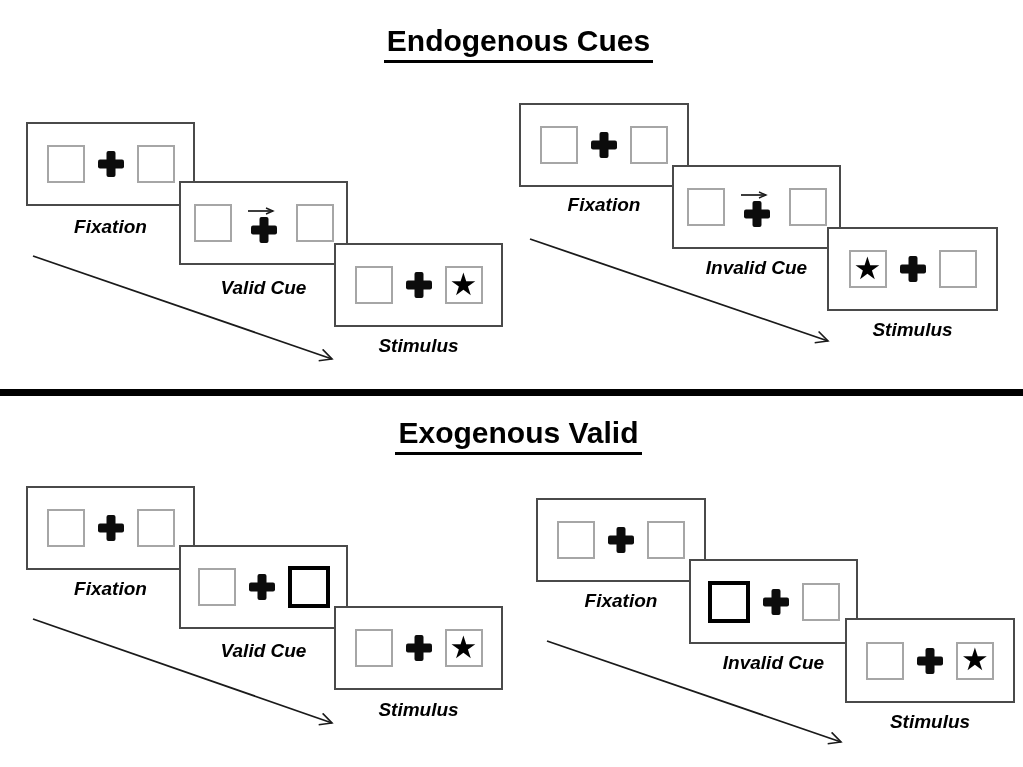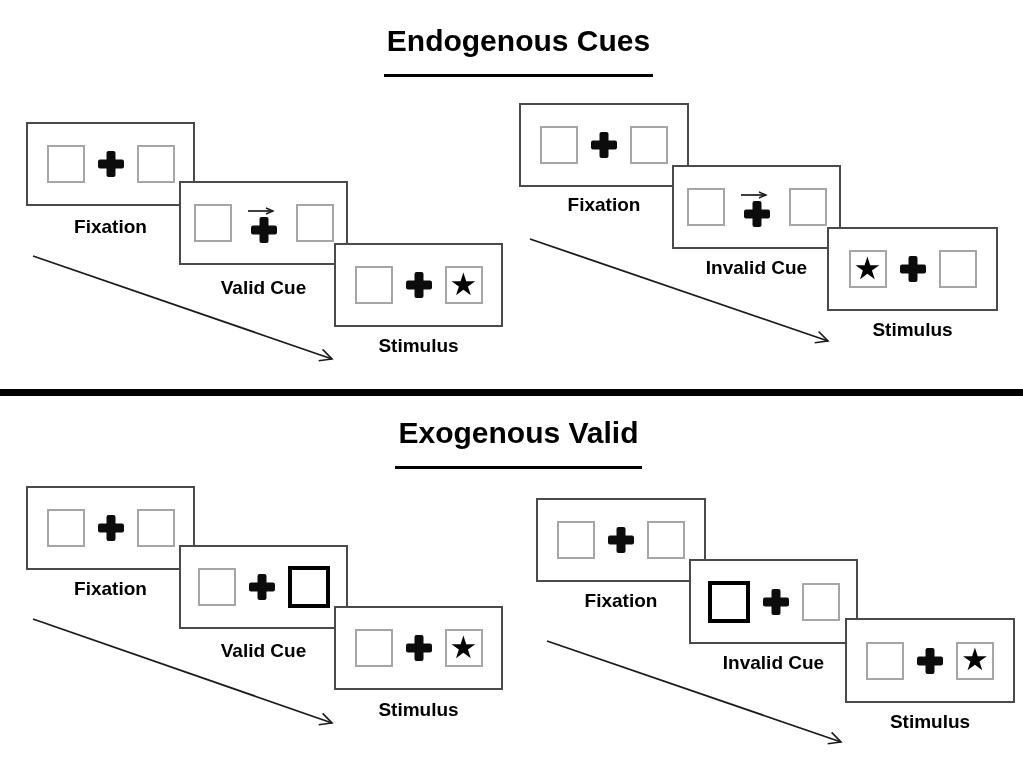--- a/index.html
+++ b/index.html
@@ -1,21 +1,21 @@
 <!DOCTYPE html>
 <html><head>
 <meta charset="utf-8">
 <style>
   html,body{margin:0;padding:0;background:#fff;}
   #stage{position:relative;width:1023px;height:767px;background:#ffffff;overflow:hidden;
          font-family:"Liberation Sans",sans-serif;color:#000;}
 
   .sec-title{position:absolute;left:14px;right:0;text-align:center;
              font-size:30px;font-weight:bold;letter-spacing:0px;}
-  .sec-title .ul{display:inline-block;border-bottom:3px solid #000;padding:0 3px 16px 3px;}
+  .sec-title .ul{display:inline-block;border-bottom:3px solid #000;padding:0 3px 2px 3px;}
 
   .divider{position:absolute;left:0;top:389px;width:100%;height:7px;background:#000;}
 
   .card{position:absolute;background:#fff;border:2px solid #4a4a4a;box-sizing:border-box;
         display:flex;align-items:center;justify-content:center;gap:13px;}
 
   .sq{width:38px;height:38px;border:2px solid #a6a6a6;box-sizing:border-box;background:#fff;
       display:flex;align-items:center;justify-content:center;flex:none;}
   .sq.cued{width:42px;height:42px;border:4px solid #000;}
 
@@ -25,21 +25,21 @@
   .plus::before{content:"";position:absolute;left:50%;top:0;transform:translateX(-50%);
                 width:9px;height:26px;background:#0c0c0c;border-radius:2px;}
   .plus::after{content:"";position:absolute;top:50%;left:0;transform:translateY(-50%);
                width:26px;height:9px;background:#0c0c0c;border-radius:2px;}
 
   .cue-arrow{display:block;margin-bottom:1px;}
 
   .star{font-family:"DejaVu Sans",sans-serif;font-size:31px;line-height:1;
         transform:translateY(-1px);}
 
-  .lbl{position:absolute;text-align:center;font-size:19px;font-weight:bold;line-height:22px;}
+  .lbl{position:absolute;text-align:center;font-size:19px;font-weight:bold;line-height:22px;font-style:italic;}
 
   .overlay{position:absolute;left:0;top:0;width:1023px;height:767px;pointer-events:none;}
 </style>
 </head>
 <body>
 
 <div id="stage">
 
   <div class="sec-title" style="top:24px">
     <span class="ul">Endogenous Cues</span>

